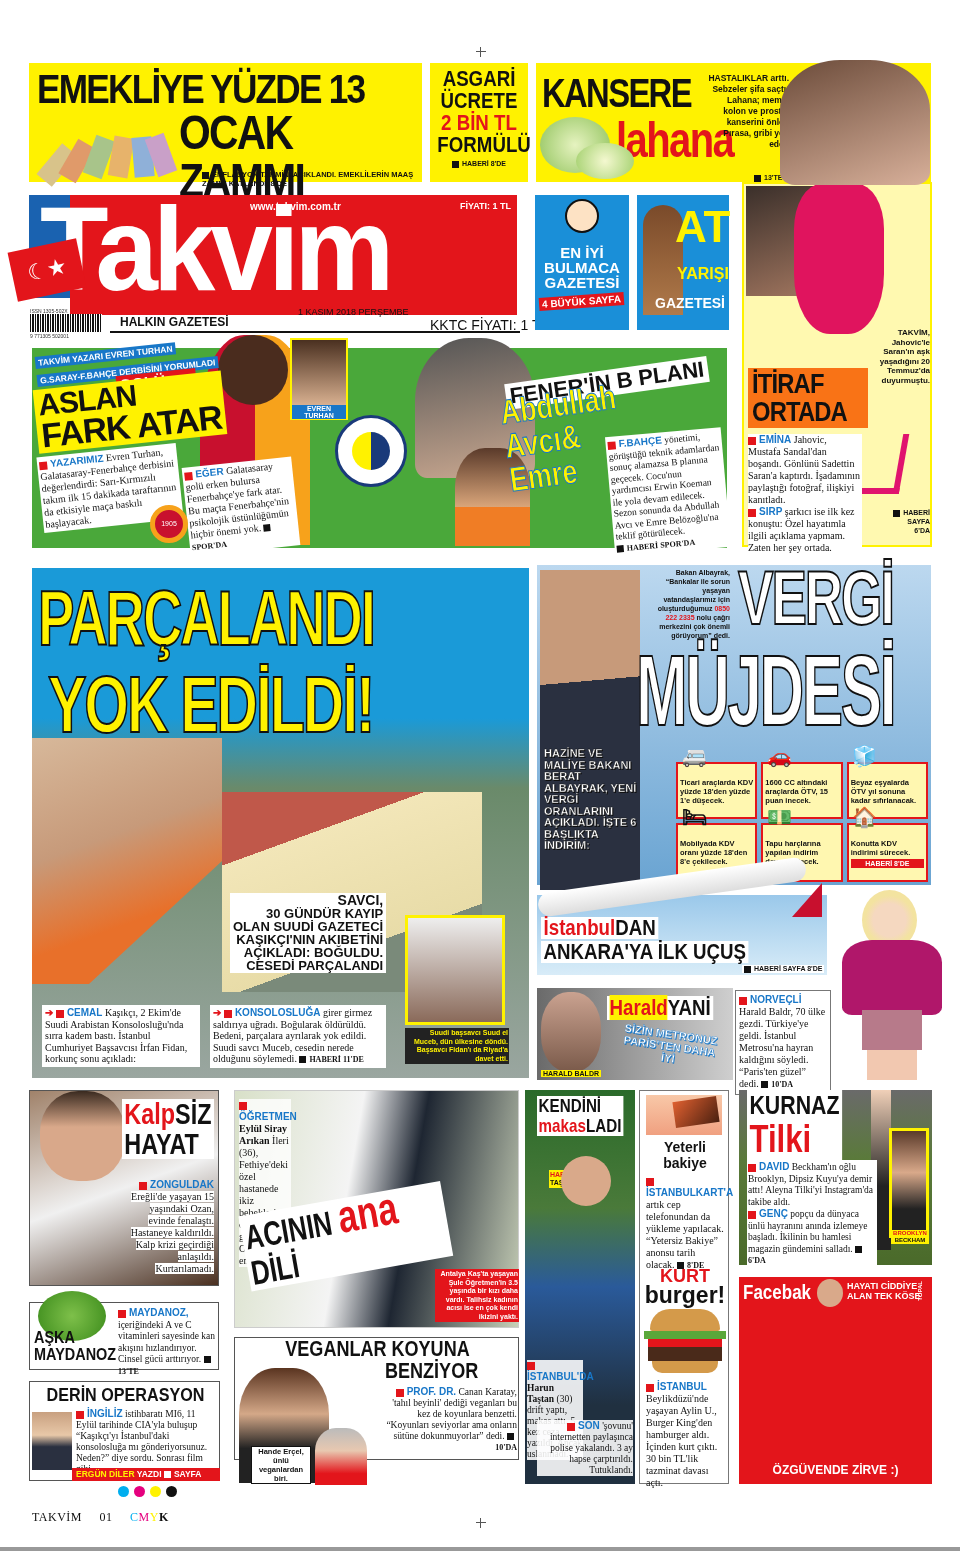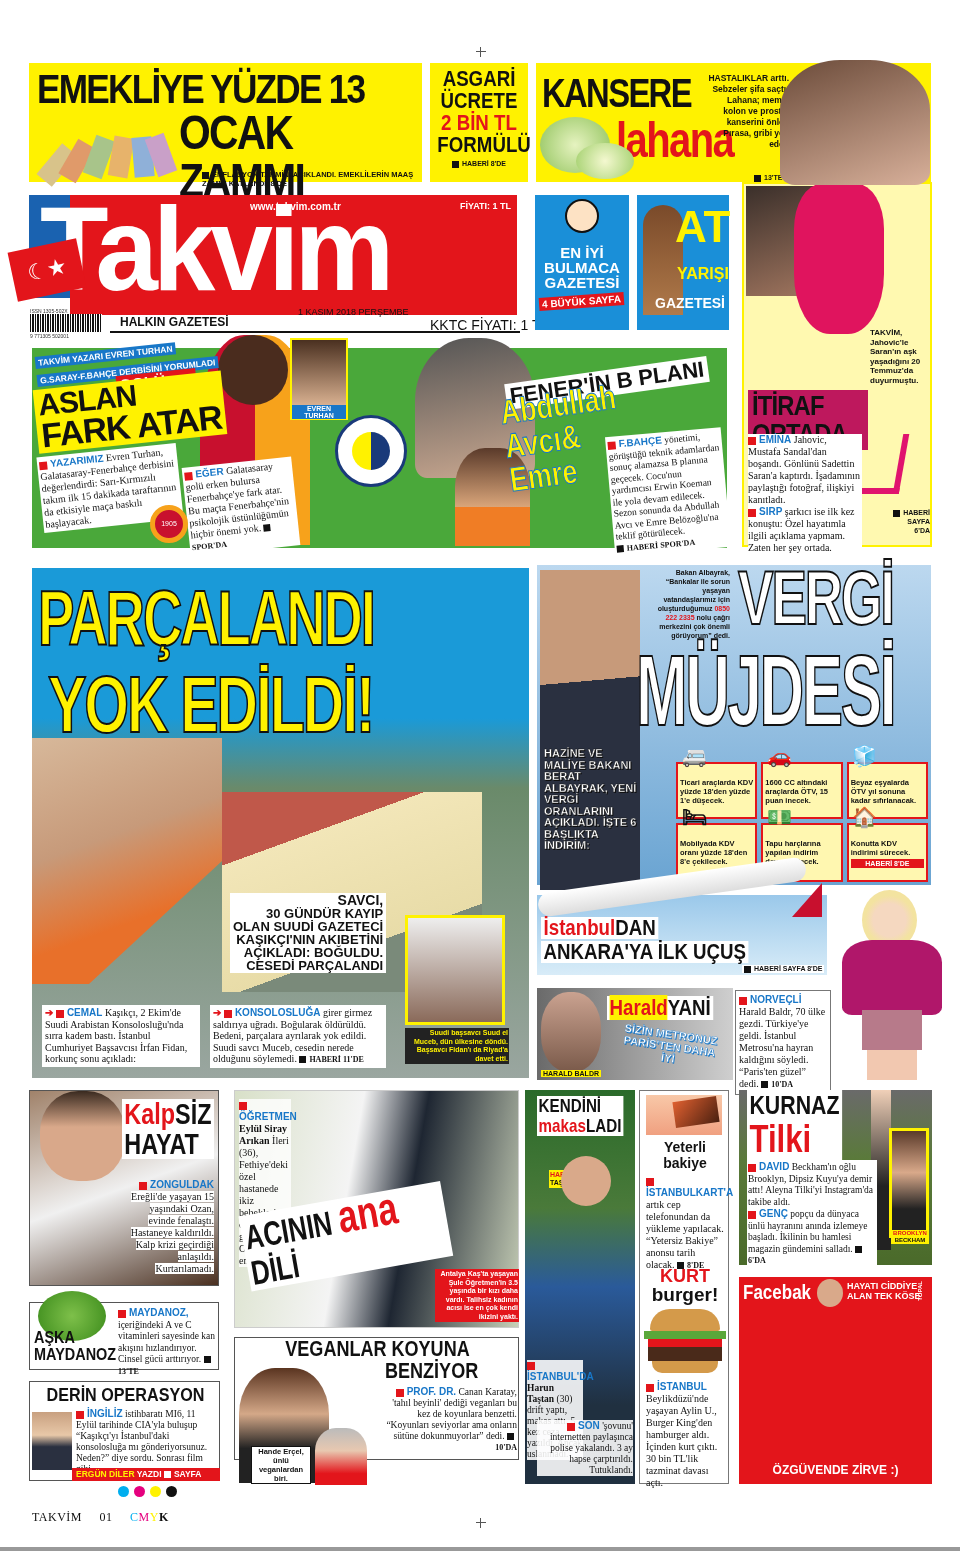--- a/index.html
+++ b/index.html
@@ -54,22 +54,22 @@
   <div class="abs" style="left:168px;top:10px;width:85px;text-align:right;font-size:8.5px;font-weight:bold;line-height:11px">HASTALIKLAR arttı. Sebzeler şifa saçtı: Lahana; meme, kolon ve prostat kanserini önler. Pırasa, gribi yok eder.</div>
   <div class="abs tag" style="left:218px;top:111px;font-size:7px"><span class="sqb"></span><span>13'TE</span></div>
 </div>
 
 <div class="abs" style="left:742px;top:182px;width:190px;height:365px;background:#fff9b0;border:2px solid #fff200">
   <div class="abs" style="left:2px;top:2px;width:80px;height:110px;background:linear-gradient(160deg,#3a2f2a,#a37760)"></div>
   <div class="abs" style="left:50px;top:0;width:90px;height:150px;background:#e0145e;border-radius:30% 30% 40% 40%"></div>
   <div class="abs" style="left:120px;top:250px;width:40px;height:60px;border-right:6px solid #e0146e;border-bottom:6px solid #e0146e;transform:skewX(-10deg)"></div>
 </div>
 <div class="abs" style="left:780px;top:60px;width:150px;height:125px;background:linear-gradient(160deg,#6b4b3a,#d8b09a);border-radius:40% 40% 10% 10%"></div>
-<div class="abs" style="left:870px;top:328px;width:60px;font-size:8px;font-weight:bold;text-align:left;line-height:9.5px">TAKVİM, Jahovic'le Saran'ın aşk yaşadığını 20 Temmuz'da duyurmuştu.</div>
-<div class="abs" style="left:748px;top:390px;background:#be185d;padding:2px 4px">
+<div class="abs" style="left:870px;top:328px;width:60px;font-size:8px;font-weight:bold;text-align:right;line-height:9.5px">TAKVİM, Jahovic'le Saran'ın aşk yaşadığını 20 Temmuz'da duyurmuştu.</div>
+<div class="abs" style="left:748px;top:368px;background:#f97316;padding:2px 4px">
   <div style="font-weight:bold;font-size:28px;line-height:28px;letter-spacing:-1px;transform:scaleX(0.85);transform-origin:left">İTİRAF</div>
   <div style="font-weight:bold;font-size:28px;line-height:28px;letter-spacing:-1px;transform:scaleX(0.85);transform-origin:left">ORTADA</div>
 </div>
 <div class="abs body" style="left:748px;top:434px;width:114px;background:#fff;font-size:10px;line-height:12px">
   <span class="sq"></span><span class="lead red">EMİNA</span> <span>Jahovic, Mustafa Sandal'dan boşandı. Gönlünü Sadettin Saran'a kaptırdı. İşadamının paylaştığı fotoğraf, ilişkiyi kanıtladı.</span><br>
   <span class="sq"></span><span class="lead red">SIRP</span> <span>şarkıcı ise ilk kez konuştu: Özel hayatımla ilgili açıklama yapmam. Zaten her şey ortada.</span>
 </div>
 <div class="abs tag" style="left:890px;top:508px;width:40px;text-align:right;font-size:7px;line-height:9px"><span class="sqb"></span><span>HABERİ SAYFA 6'DA</span></div>
 
 <div class="abs" style="left:29px;top:195px;width:90px;height:103px;background:#1a62b0"></div>
@@ -231,21 +231,21 @@
   <div class="abs body" style="left:2px;top:270px;width:56px;font-size:9.5px;line-height:11px;background:rgba(255,255,255,0.88)"><span class="sq"></span><span class="lead">İSTANBUL'DA</span><br><b>Harun Taştan</b> <span>(30) drift yaptı, makas attı. 5 kez ceza yazıldı. Ancak uslanmadı.</span></div>
   <div class="abs body" style="left:12px;top:330px;width:96px;text-align:right;font-size:9.5px;line-height:11px;background:rgba(255,255,255,0.88)"><span class="sq"></span><span class="lead">SON</span> <span>'şovunu' internetten paylaşınca polise yakalandı. 3 ay hapse çarptırıldı. Tutuklandı.</span></div>
 </div>
 
 <div class="abs box" style="left:639px;top:1090px;width:90px;height:394px;border-color:#777">
   <div class="abs" style="left:6px;top:4px;width:76px;height:40px;background:linear-gradient(#f8c8a8,#f0a080)">
       <div class="abs" style="left:28px;top:4px;width:44px;height:26px;background:linear-gradient(135deg,#e06030,#4a2010);transform:rotate(-8deg)"></div>
     </div>
   <div class="abs" style="left:0;top:48px;width:90px;text-align:center;font-weight:bold;font-size:14px;line-height:16px"><span>Yeterli</span><br><span>bakiye</span></div>
   <div class="abs body" style="left:6px;top:84px;width:80px;font-size:10px;line-height:12px"><span class="sq"></span><span class="lead">İSTANBULKART'A</span> <span>artık cep telefonundan da yükleme yapılacak. “Yetersiz Bakiye” anonsu tarih olacak.</span> <span class="sqb"></span><span class="tag">8'DE</span></div>
-  <div class="abs" style="left:0;top:176px;width:90px;text-align:center;font-weight:bold;line-height:18px"><span class="red" style="font-size:18px">KURT</span><br><span style="font-size:19px">burger!</span></div>
+  <div class="abs" style="left:0;top:176px;width:90px;text-align:center;font-weight:bold;line-height:18px"><span class="red" style="font-size:18px">KURT</span><br><span style="font-size:23px">burger!</span></div>
   <div class="abs" style="left:0;top:218px;width:90px;height:70px">
     <div class="abs" style="left:10px;top:0;width:70px;height:22px;border-radius:35px 35px 4px 4px;background:#d49a4a"></div>
     <div class="abs" style="left:4px;top:22px;width:82px;height:8px;background:#5aa83a"></div>
     <div class="abs" style="left:8px;top:30px;width:74px;height:8px;background:#e3151b"></div>
     <div class="abs" style="left:8px;top:38px;width:74px;height:14px;background:#4a2a1a"></div>
     <div class="abs" style="left:12px;top:52px;width:66px;height:12px;border-radius:0 0 10px 10px;background:#d49a4a"></div>
   </div>
   <div class="abs body" style="left:6px;top:290px;width:80px;font-size:10px;line-height:12px"><span class="sq"></span><span class="lead">İSTANBUL</span> <span>Beylikdüzü'nde yaşayan Aylin U., Burger King'den hamburger aldı. İçinden kurt çıktı. 30 bin TL'lik tazminat davası açtı.</span></div>
 </div>
 

